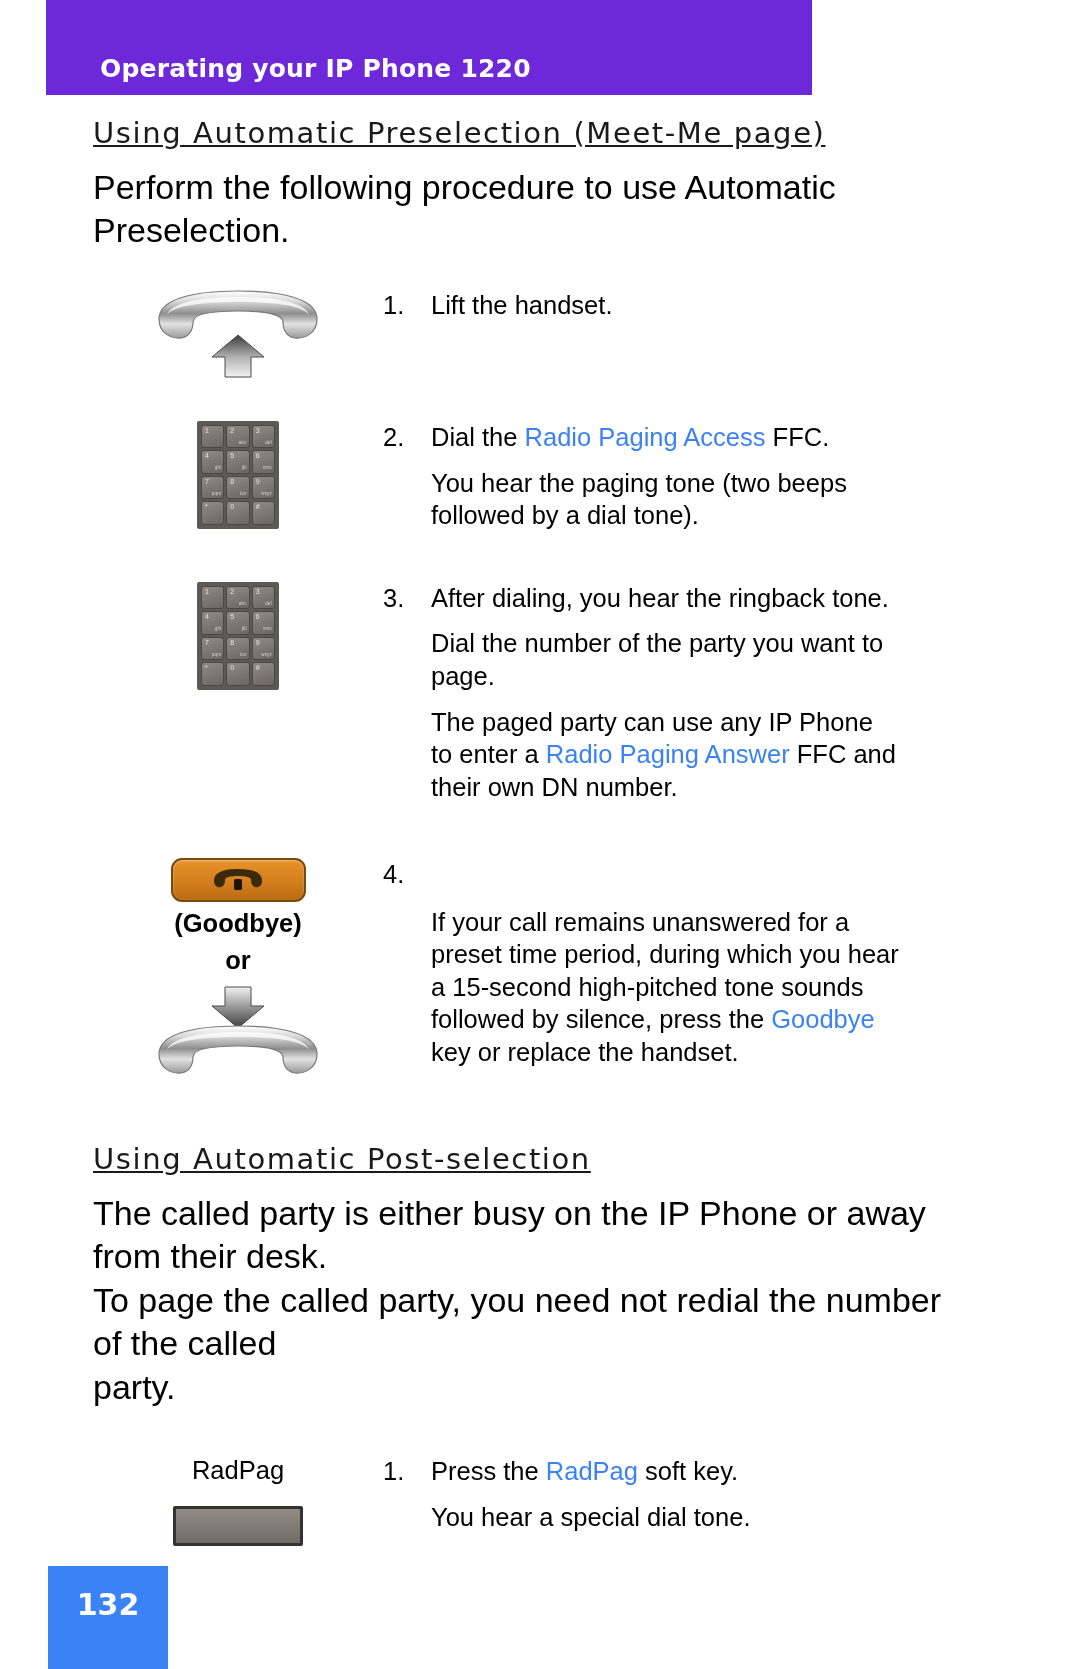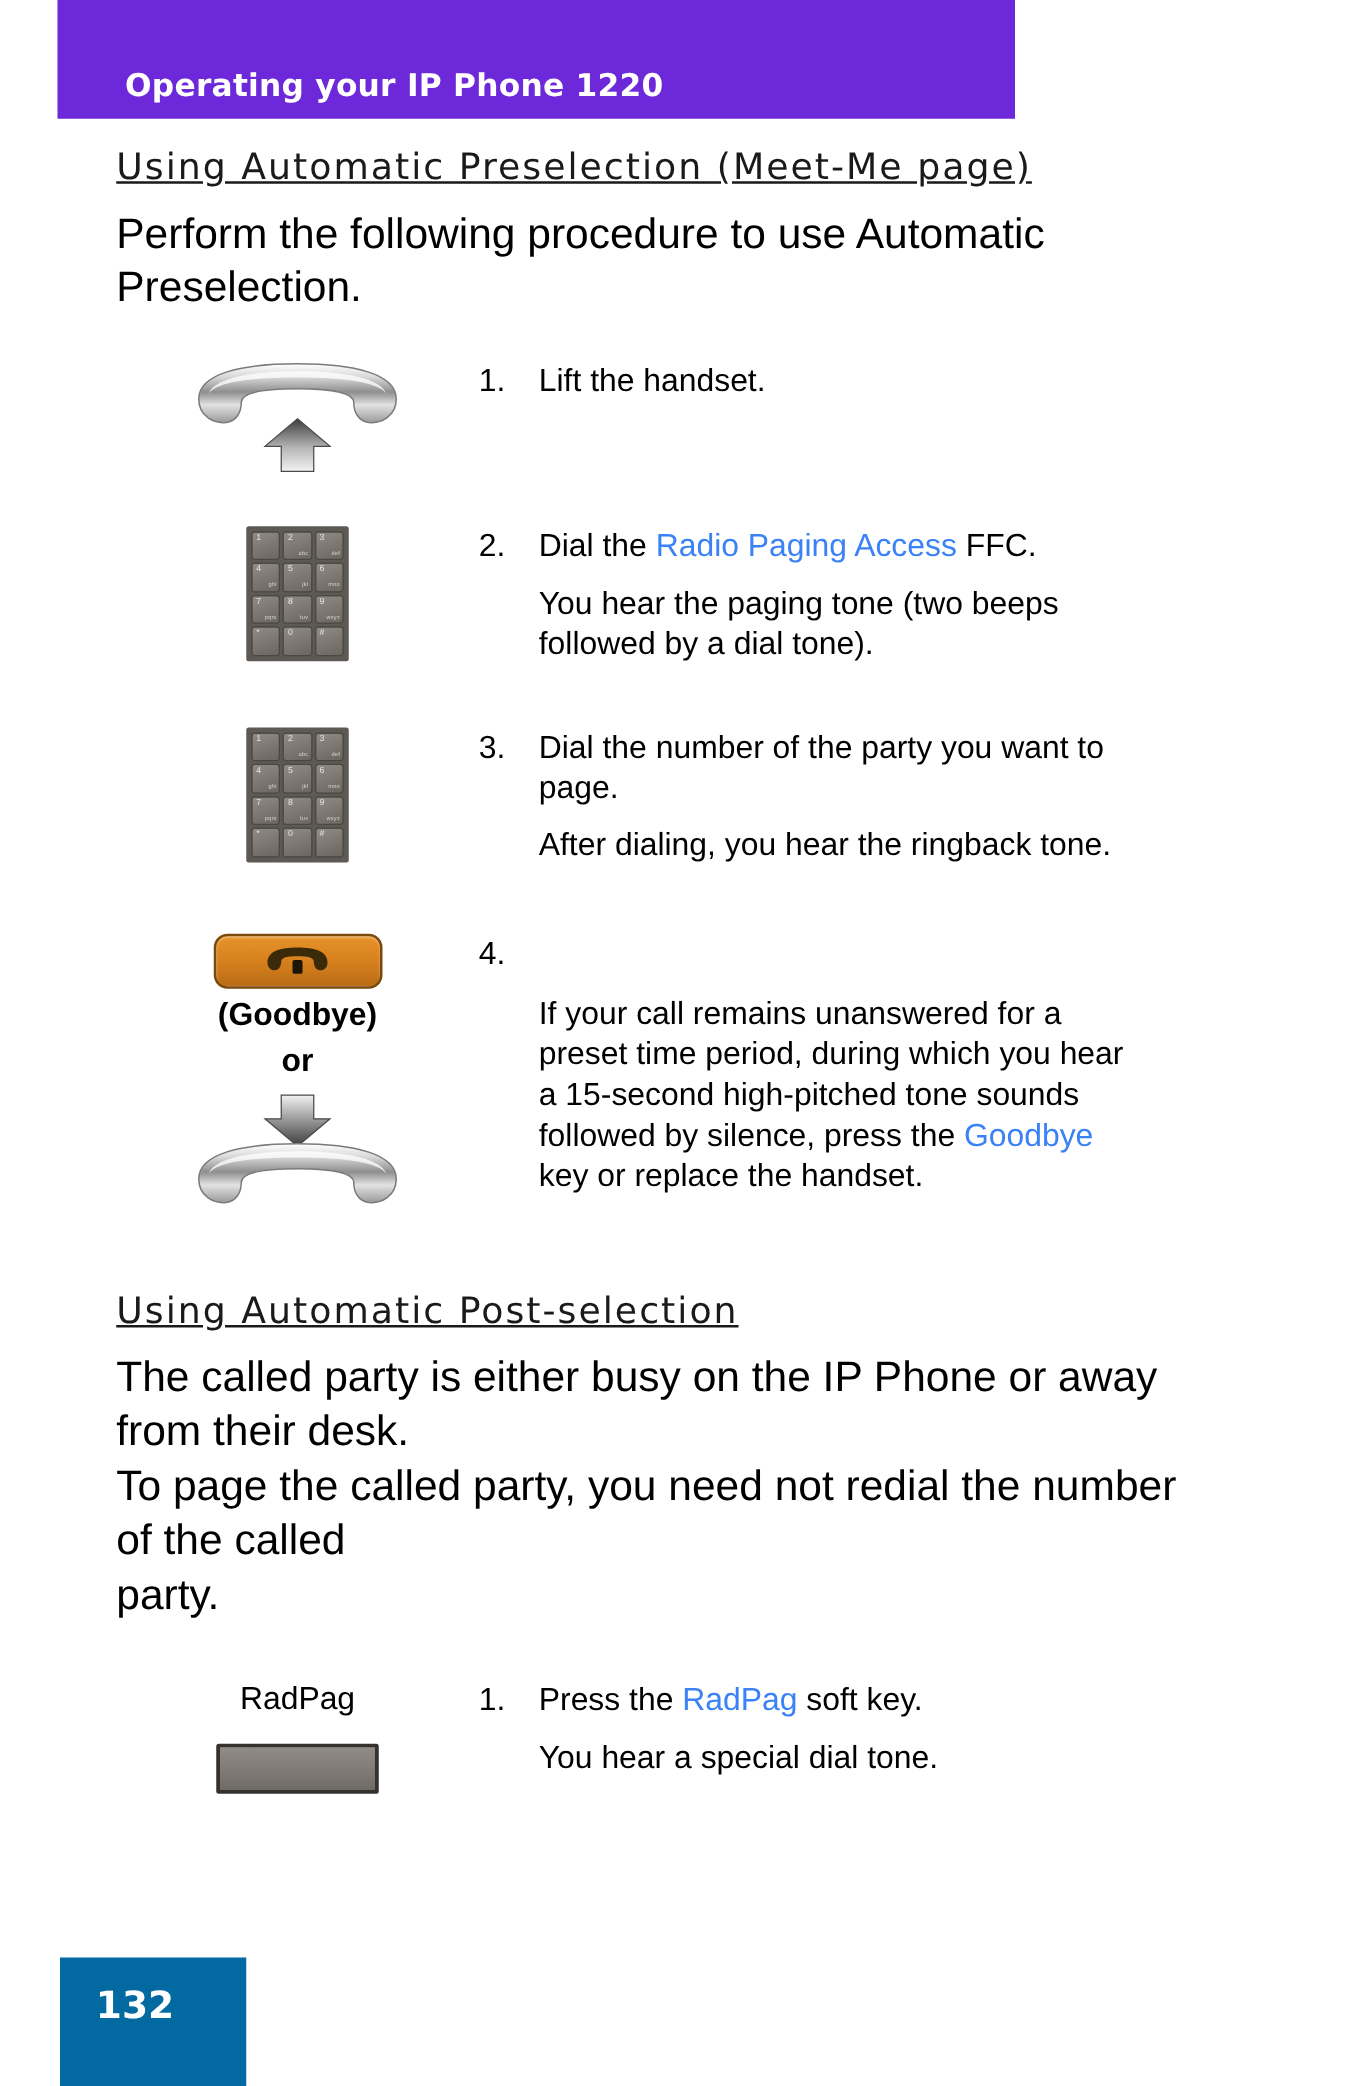--- a/index.html
+++ b/index.html
@@ -193,22 +193,21 @@
     box-sizing: border-box;
   }
 
   
   .page-number-box {
     position: absolute;
     left: 48px;
     top: 1566px;
     width: 120px;
     height: 103px;
-    background: #0369a1;
-    padding-left: 29px;
+    background: #3b82f6;
   }
   .page-number {
     position: absolute;
     left: 0;
     top: 21px;
     width: 120px;
     text-align: center;
     color: #ffffff;
     font-family: "DejaVu Sans", sans-serif;
     font-weight: bold;
@@ -369,22 +368,23 @@
             <span class="kdigit">0</span>
           </div>
         <div class="key">
             <span class="kdigit">#</span>
           </div>
       </div>
     </div>
     <div class="step-text-col">
       <div class="step-num">3.</div>
       <div class="step-body">
+        <p><span>After dialing, you hear the ringback tone.</span></p>
         <p style="max-width:480px;"><span>Dial the number of the party you want to page.</span></p>
-        <p><span>After dialing, you hear the ringback tone.</span></p>
+        <p style="max-width:470px;"><span>The paged party can use any IP Phone to enter a </span><span class="em-blue">Radio Paging Answer</span><span> FFC and their own DN number.</span></p>
       </div>
     </div>
   </div>
 
   <div class="step-block" style="margin-top:54px;">
     <div class="step-icon-col">
       <div class="goodbye-key">
         <svg width="60" height="24" viewBox="0 0 60 24">
           <path d="M6 13 C6 4 16 1 30 1 C44 1 54 4 54 13 C54 18 50 20 47 19 C44 18 43 15 43 12 C43 9 38 8 30 8 C22 8 17 9 17 12 C17 15 16 18 13 19 C10 20 6 18 6 13 Z" fill="#3a2a08"></path>
           <rect x="26" y="11" width="8" height="11" rx="1.5" fill="#1d1505"></rect>

